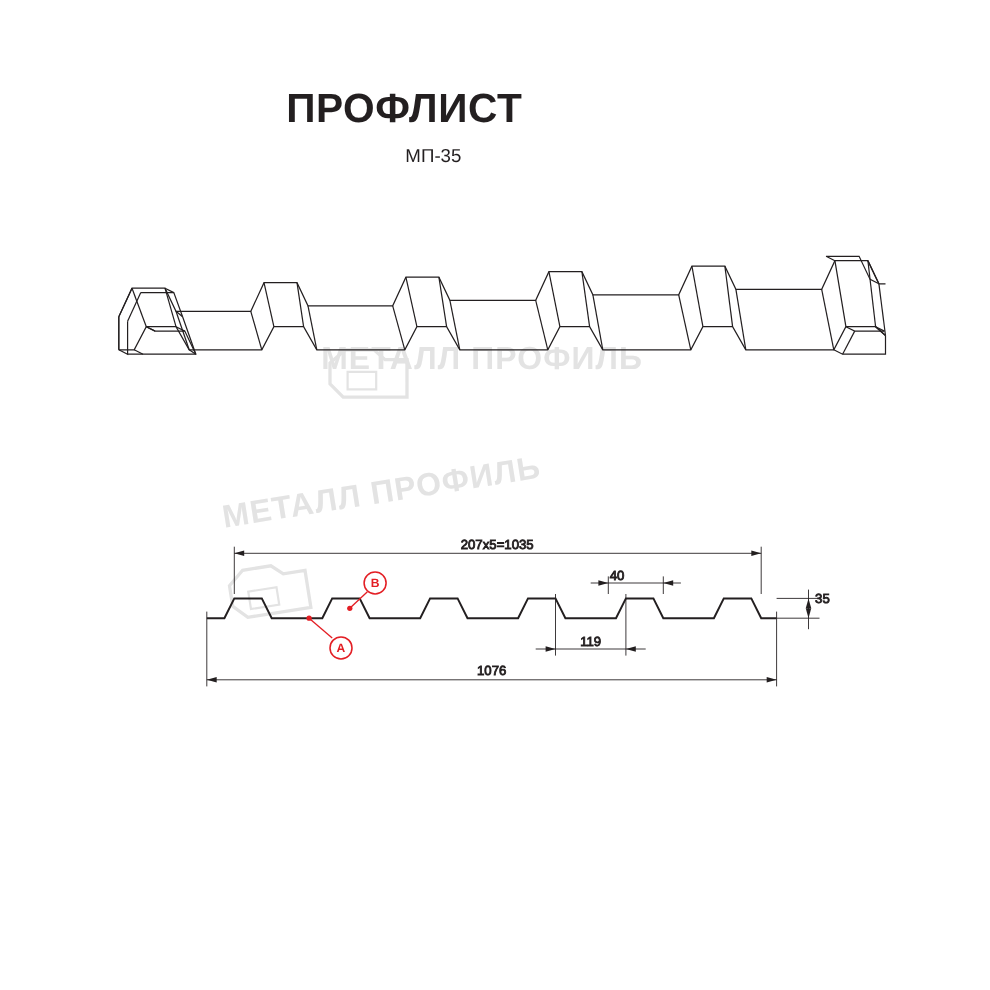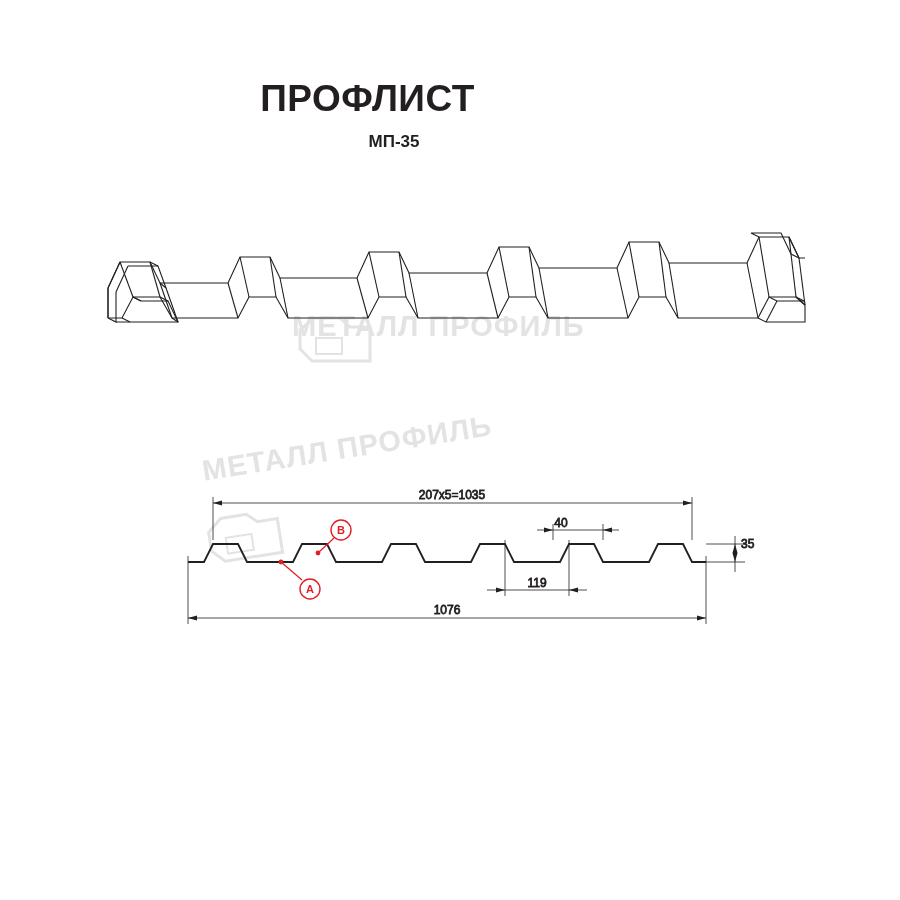--- a/index.html
+++ b/index.html
@@ -30,21 +30,21 @@
     letter-spacing: 0.5px;
     color: #231f20;
   }
   .subtitle {
     position: absolute;
     top: 132px;
     left: 0;
     width: 788px;
     text-align: center;
     font-size: 17px;
-    font-weight: bold;
+    font-weight: normal;
     color: #231f20;
   }
   .footnote {
     position: absolute;
     top: 795px;
     left: 0;
     width: 900px;
     text-align: center;
     font-size: 19px;
     font-weight: bold;

